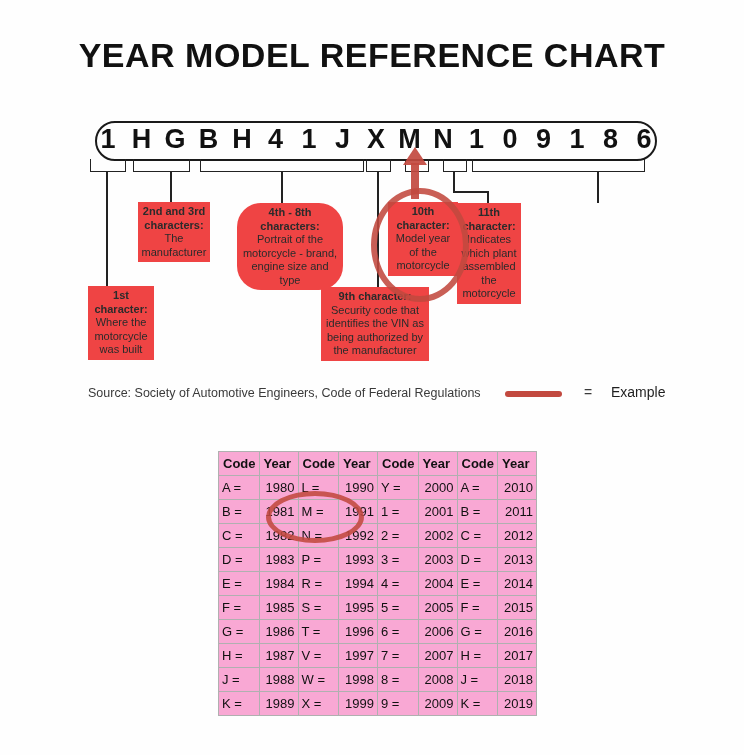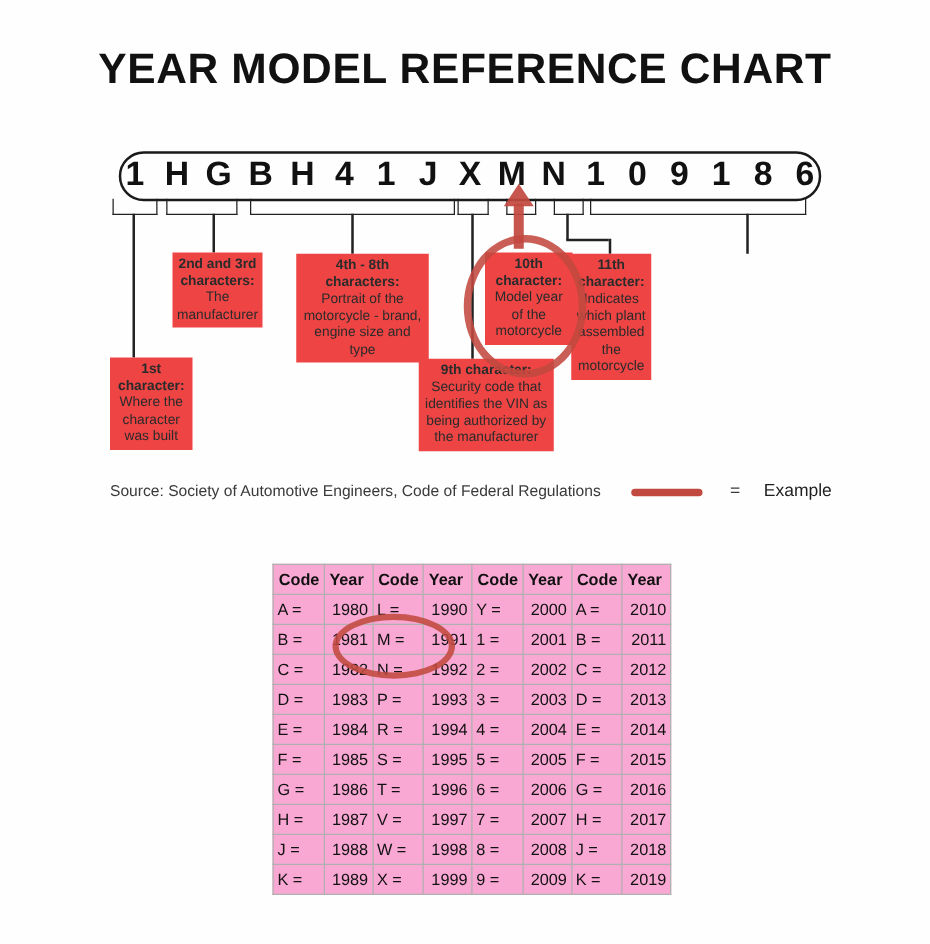--- a/index.html
+++ b/index.html
@@ -85,31 +85,31 @@
   <div class="stem" style="left:170px;top:171px;height:31px;"></div>
   <div class="stem" style="left:281px;top:171px;height:32px;"></div>
   <div class="stem" style="left:377px;top:171px;height:116px;"></div>
   <div class="stem" style="left:453px;top:171px;height:21px;"></div>
   <div class="hline" style="left:453px;top:191px;width:34px;"></div>
   <div class="stem" style="left:487px;top:191px;height:12px;"></div>
   <div class="stem" style="left:597px;top:171px;height:32px;"></div>
 
   <div class="lbox" style="left:88px;top:286px;width:60px;">
     <span class="head">1st character:</span>
-    <span class="body">Where the character was built</span>
+    <span class="body">Where the motorcycle was built</span>
   </div>
   <div class="lbox" style="left:138px;top:202px;width:66px;">
     <span class="head">2nd and 3rd characters:</span>
     <span class="body">The manufacturer</span>
   </div>
-  <div class="lbox" style="left:237px;top:203px;width:100px;">
+  <div class="lbox" style="left:237px;top:203px;width:100px;border-radius:24px;">
     <span class="head">4th - 8th characters:</span>
     <span class="body">Portrait of the motorcycle - brand, engine size and type</span>
   </div>
-  <div class="lbox" style="left:335px;top:287px;width:102px;">
+  <div class="lbox" style="left:321px;top:287px;width:102px;">
     <span class="head">9th character:</span>
     <span class="body">Security code that identifies the VIN as being authorized by the manufacturer</span>
   </div>
   <div class="lbox" style="left:388px;top:202px;width:64px;">
     <span class="head">10th character:</span>
     <span class="body">Model year of the motorcycle</span>
   </div>
   <div class="lbox" style="left:457px;top:203px;width:58px;">
     <span class="head">11th character:</span>
     <span class="body">Indicates which plant assembled the motorcycle</span>

